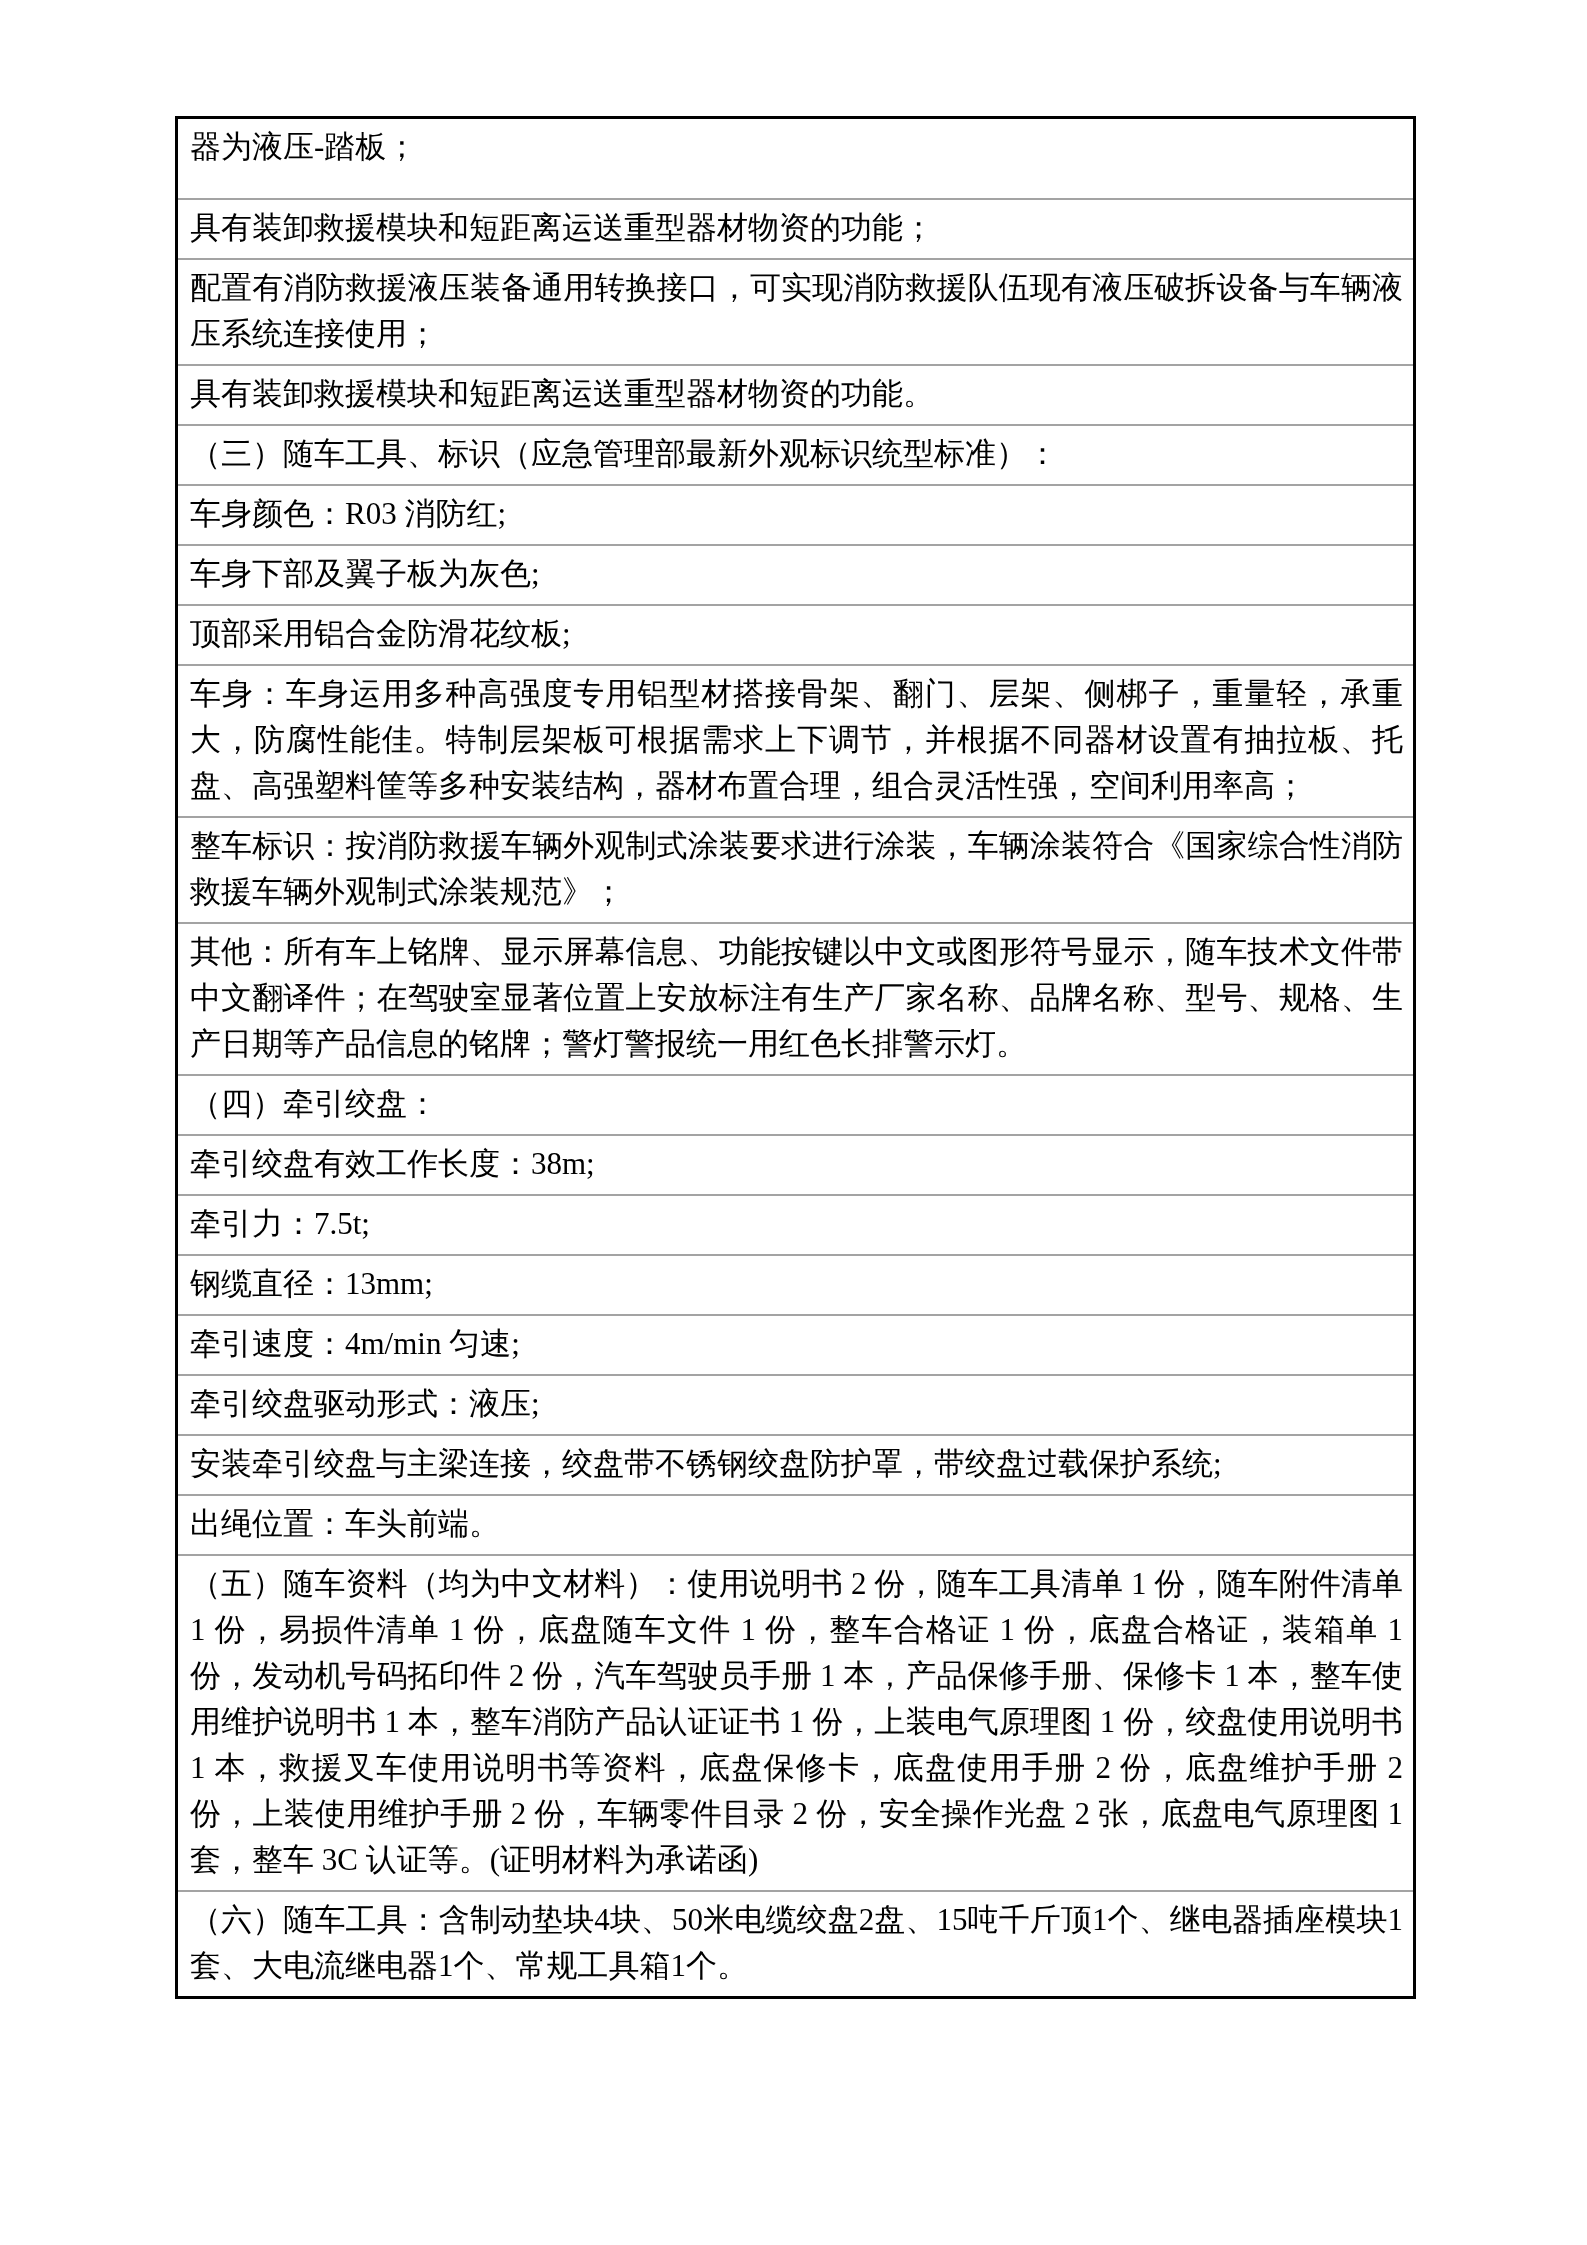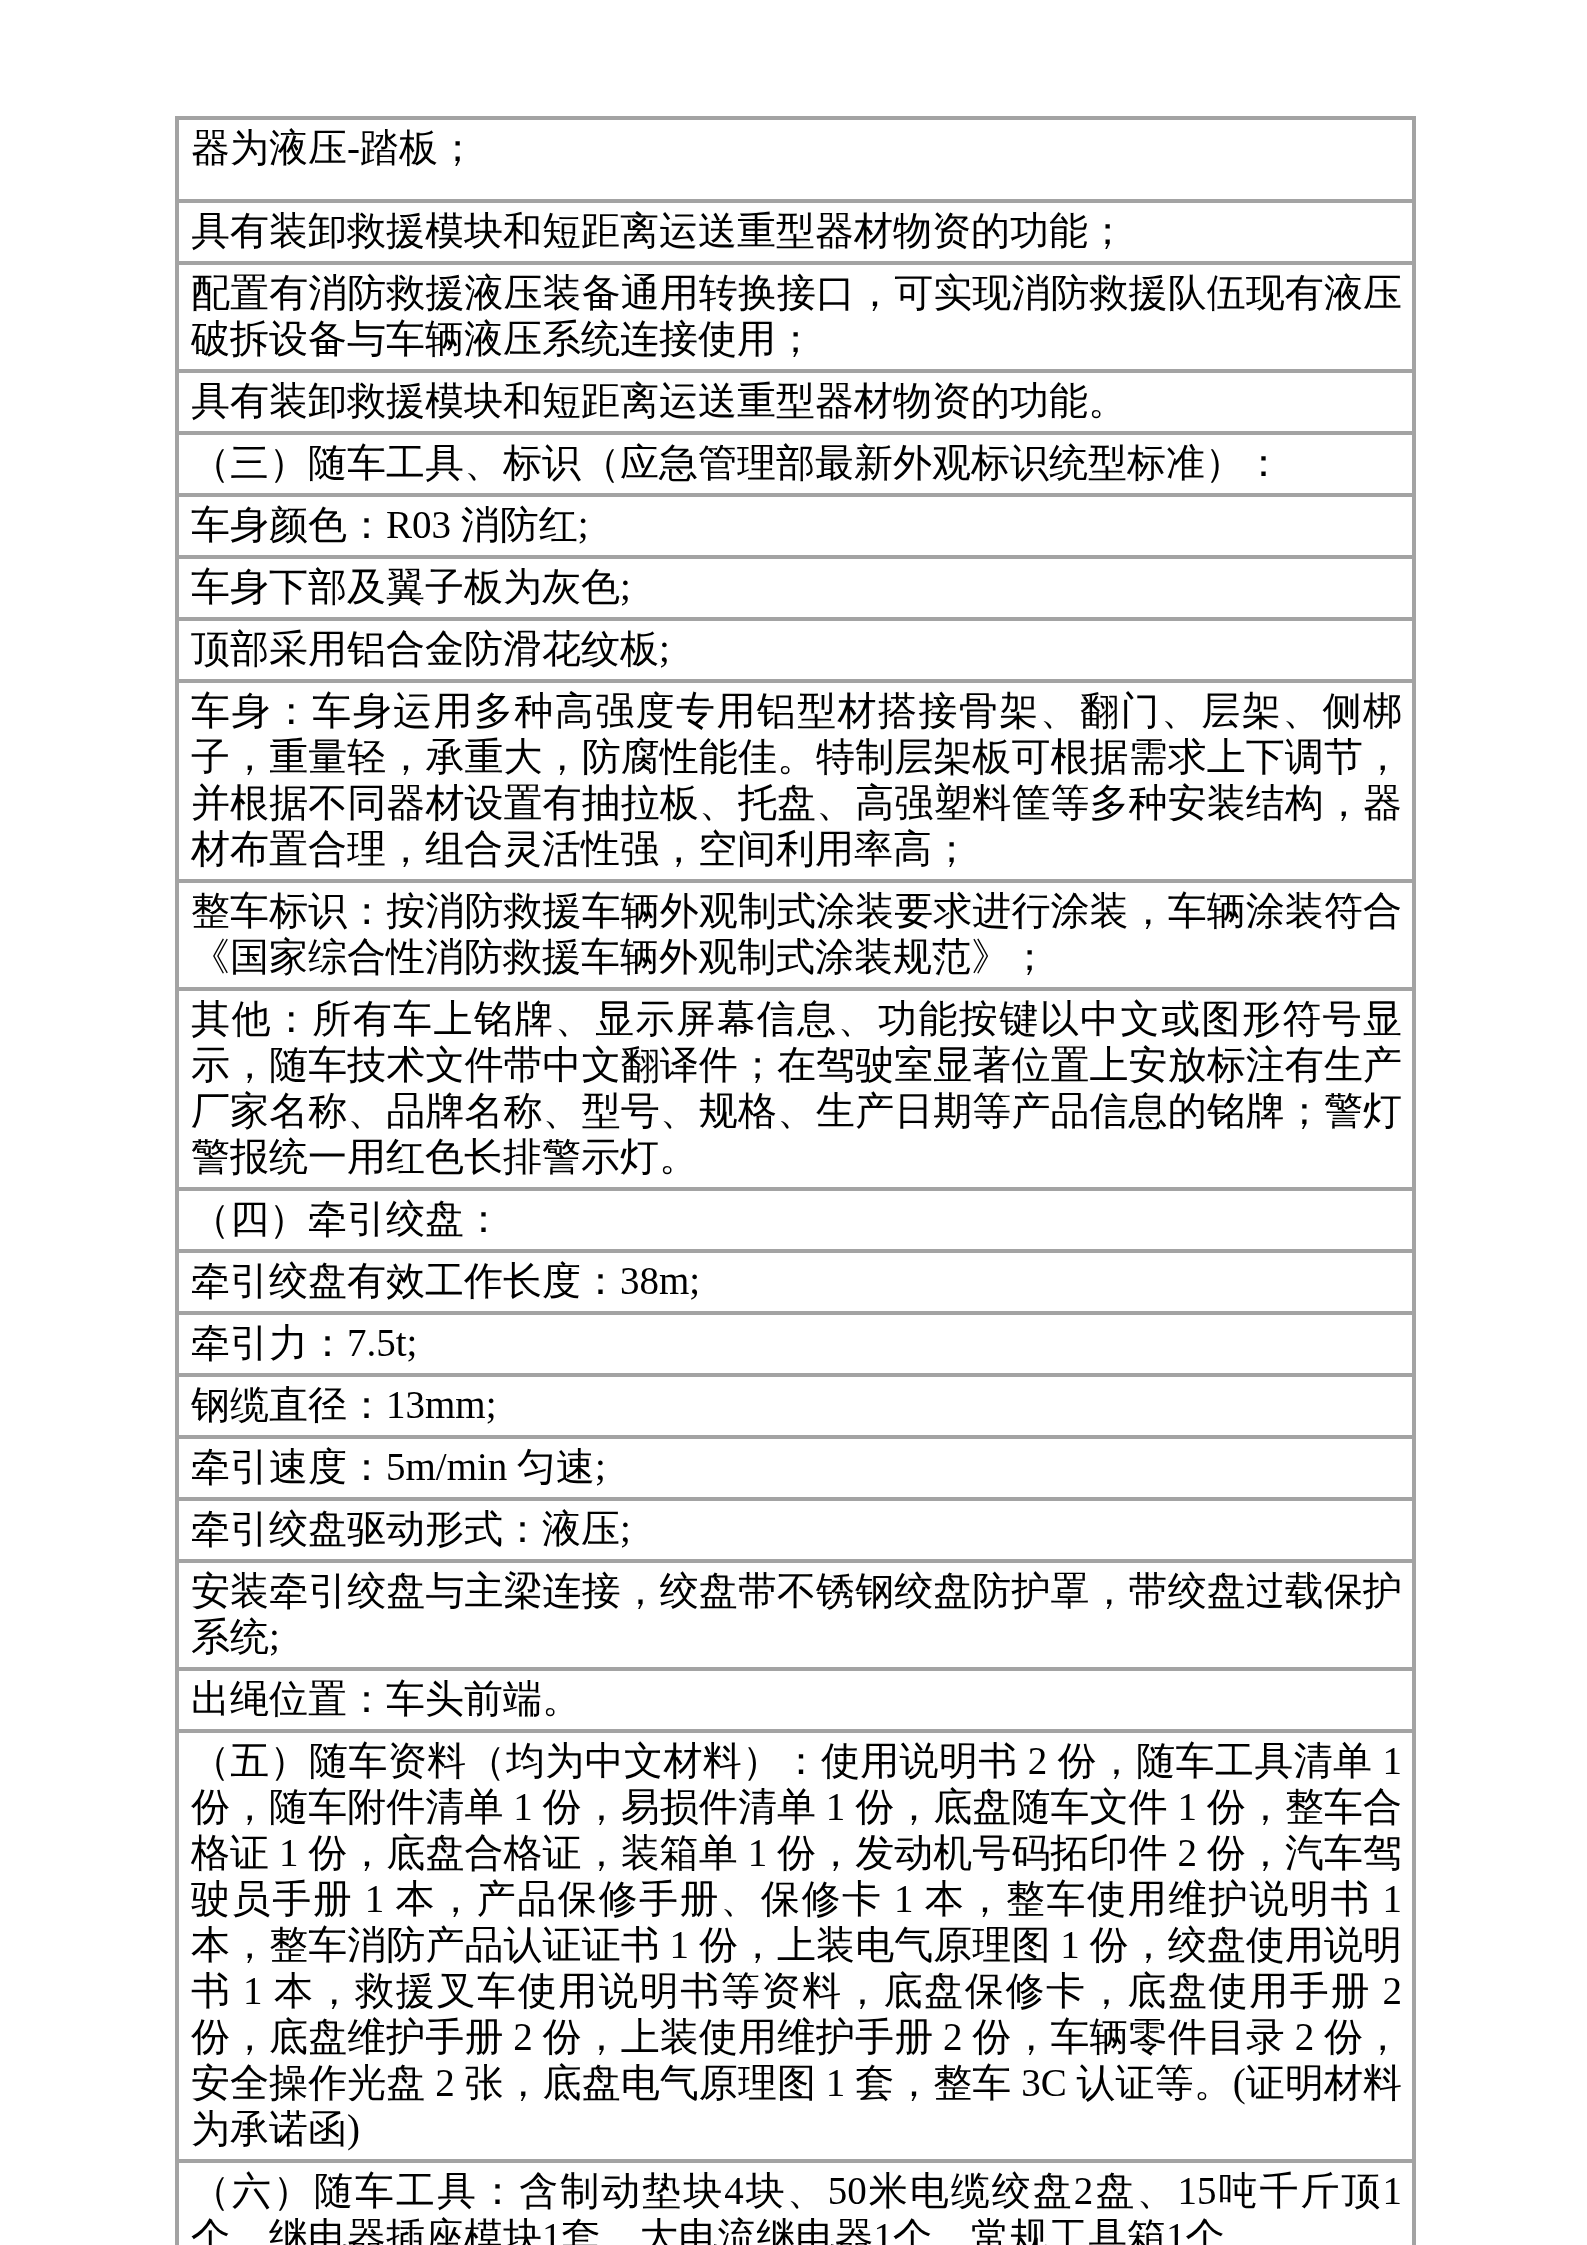--- a/index.html
+++ b/index.html
@@ -18,22 +18,22 @@
   table.spec {
     position: absolute;
     left: 175px;
     top: 116px;
     width: 1241px;
     border-collapse: collapse;
     table-layout: fixed;
     border: 3px solid #000000;
   }
   table.spec td {
-    border: 4px solid #a3a3a3;
-    font-size: 39px;
+    border: 2px solid #a3a3a3;
+    font-size: 31px;
     line-height: 46px;
     color: #000000;
     padding: 5px 10px 7px 12px;
     text-align: justify;
     word-break: break-all;
     vertical-align: middle;
     font-family: "Liberation Serif", "DejaVu Serif", serif;
   }
   table.spec tr.continuation td {
     vertical-align: top;
@@ -85,21 +85,21 @@
         <tr>
           <td>牵引绞盘有效工作长度：38m;</td>
         </tr>
         <tr>
           <td>牵引力：7.5t;</td>
         </tr>
         <tr>
           <td>钢缆直径：13mm;</td>
         </tr>
         <tr>
-          <td>牵引速度：5m/min 匀速;</td>
+          <td>牵引速度：4m/min 匀速;</td>
         </tr>
         <tr>
           <td>牵引绞盘驱动形式：液压;</td>
         </tr>
         <tr>
           <td>安装牵引绞盘与主梁连接，绞盘带不锈钢绞盘防护罩，带绞盘过载保护系统;</td>
         </tr>
         <tr>
           <td>出绳位置：车头前端。</td>
         </tr>

